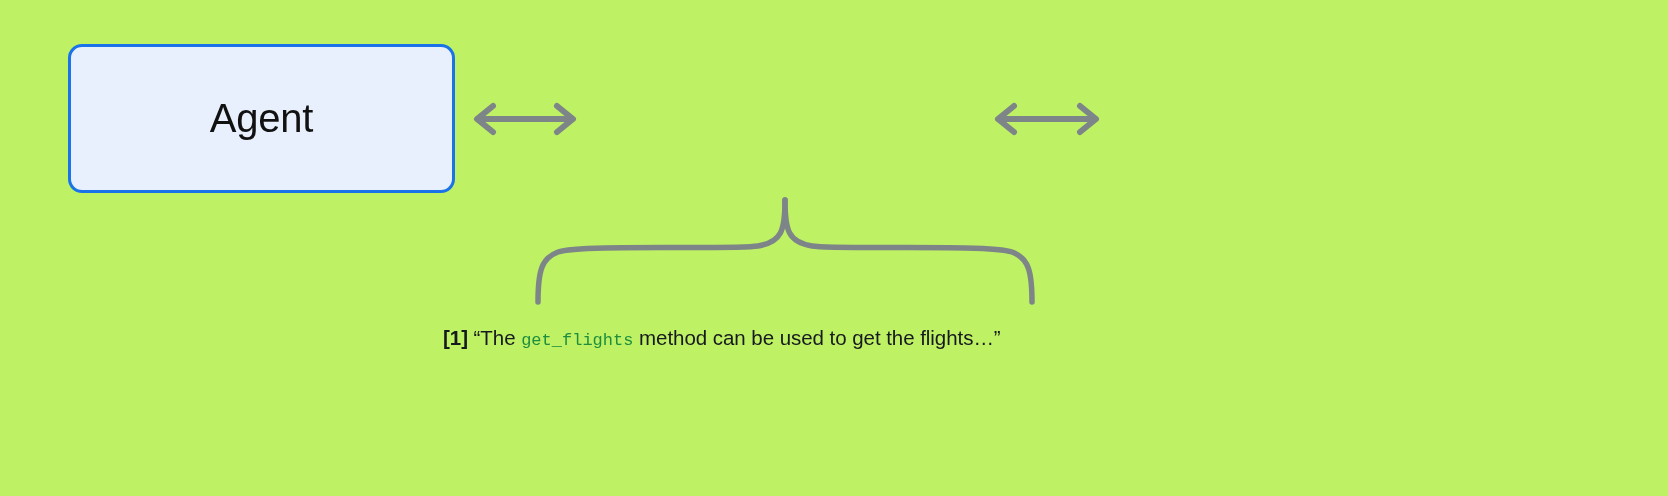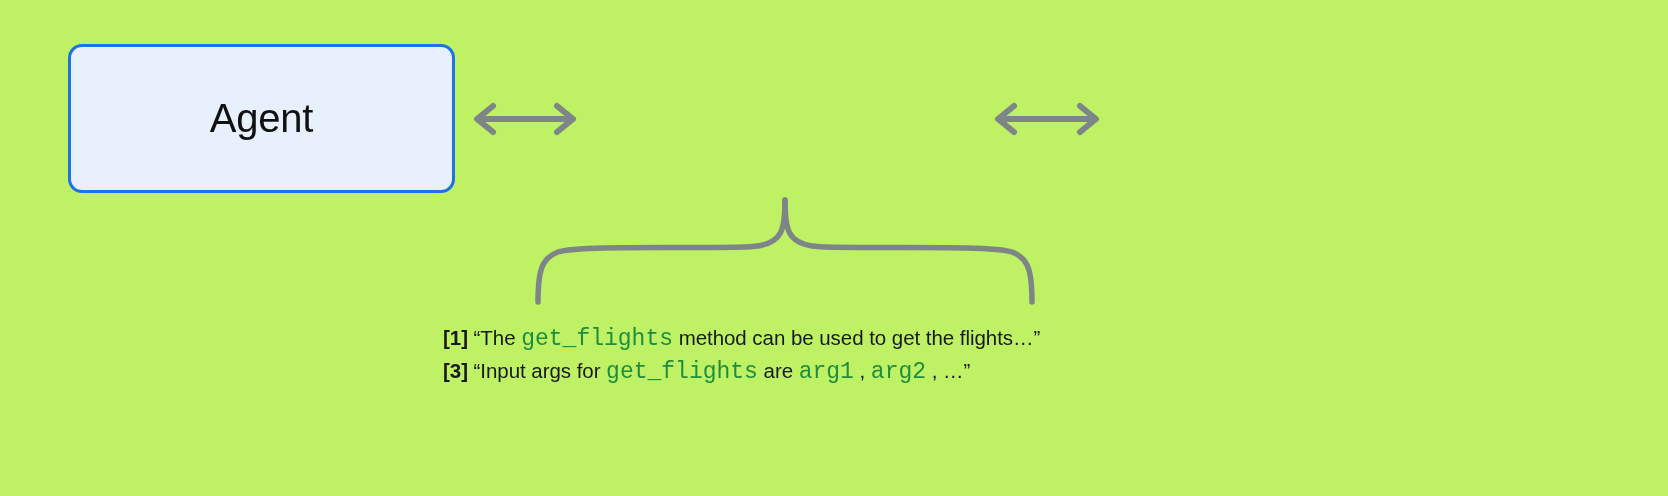--- a/index.html
+++ b/index.html
@@ -79,21 +79,21 @@
     color: #16191d;
     white-space: nowrap;
     letter-spacing: -0.05px;
   }
   .desc-index {
     font-weight: 600;
   }
   .code {
     font-family: "Liberation Mono", "DejaVu Sans Mono", monospace;
     color: #1e8e3e;
-    font-size: 23px;
+    font-size: 17px;
     letter-spacing: 0px;
   }
 </style>
 </head>
 <body>
 
 <div id="canvas">
 
   <div class="node" id="node-agent">
     <span class="node-label">Agent</span>
@@ -129,16 +129,15 @@
                C 22 62, 18 74, 18 106" stroke="#7e8589" stroke-width="5.5" fill="none" stroke-linecap="round"></path>
       <path d="M 265 4
                C 265 34, 268 46, 292 50
                C 316 54, 470 48, 492 56
                C 508 62, 512 74, 512 106" stroke="#7e8589" stroke-width="5.5" fill="none" stroke-linecap="round"></path>
     </svg>
   </div>
 
   <div id="desc-list">
     <div class="desc-line"><span class="desc-index">[1] </span><span>“The </span><span class="code" style="color: rgb(30, 142, 62);">get_flights</span><span> method can be used to get the flights…”</span></div>
-    <div class="desc-line"><span class="desc-index">[3] </span><span>“Input args for </span><span class="code" style="color: rgb(30, 142, 62);">get_flights</span><span> are </span><span class="code" style="color: rgb(30, 142, 62);">arg1</span><span> , </span><span class="code" style="color: rgb(30, 142, 62);">arg2</span><span> , …”</span></div>
   </div>
 
 </div>
 
 </body></html>

